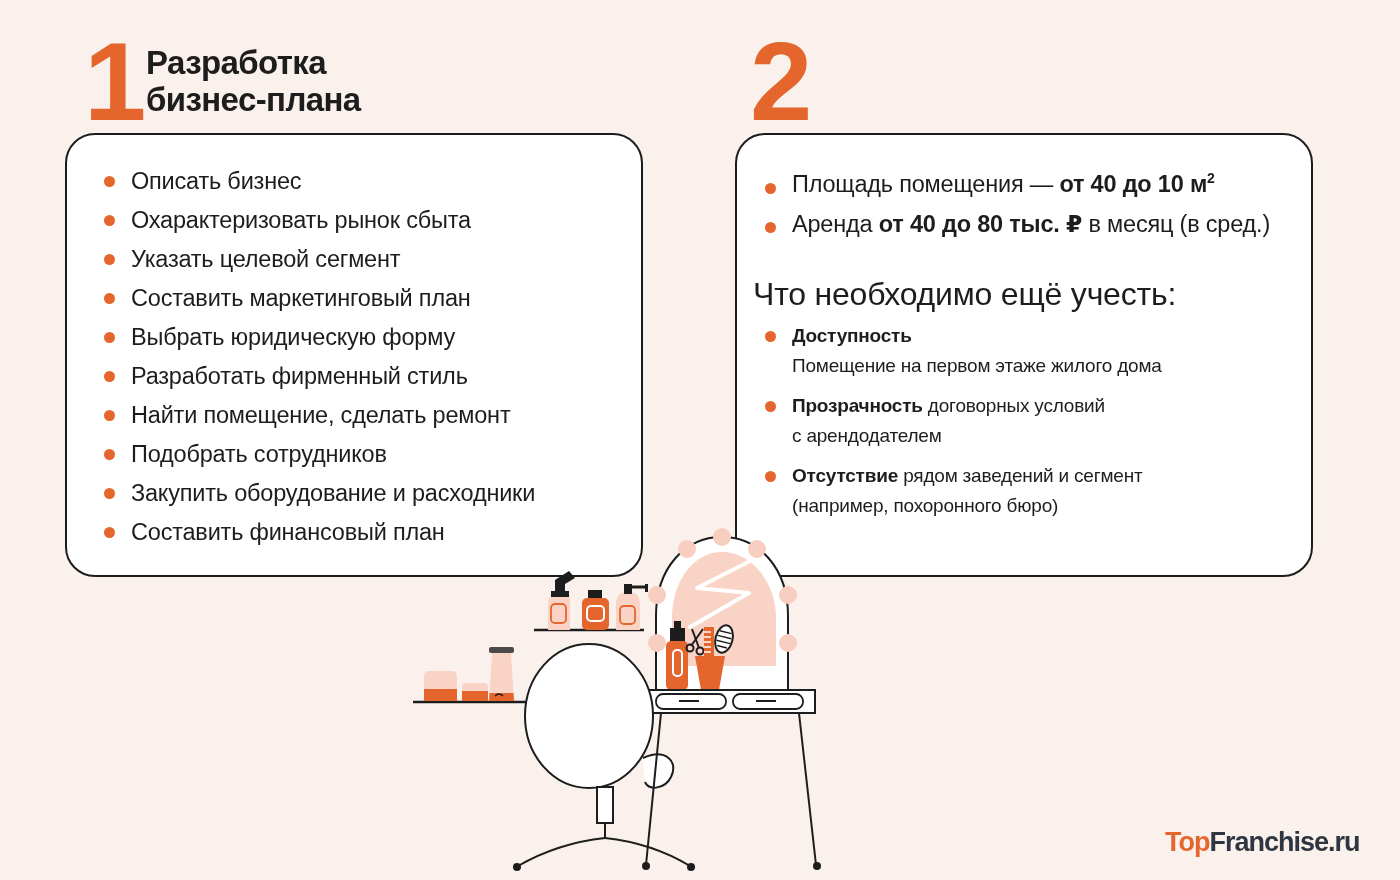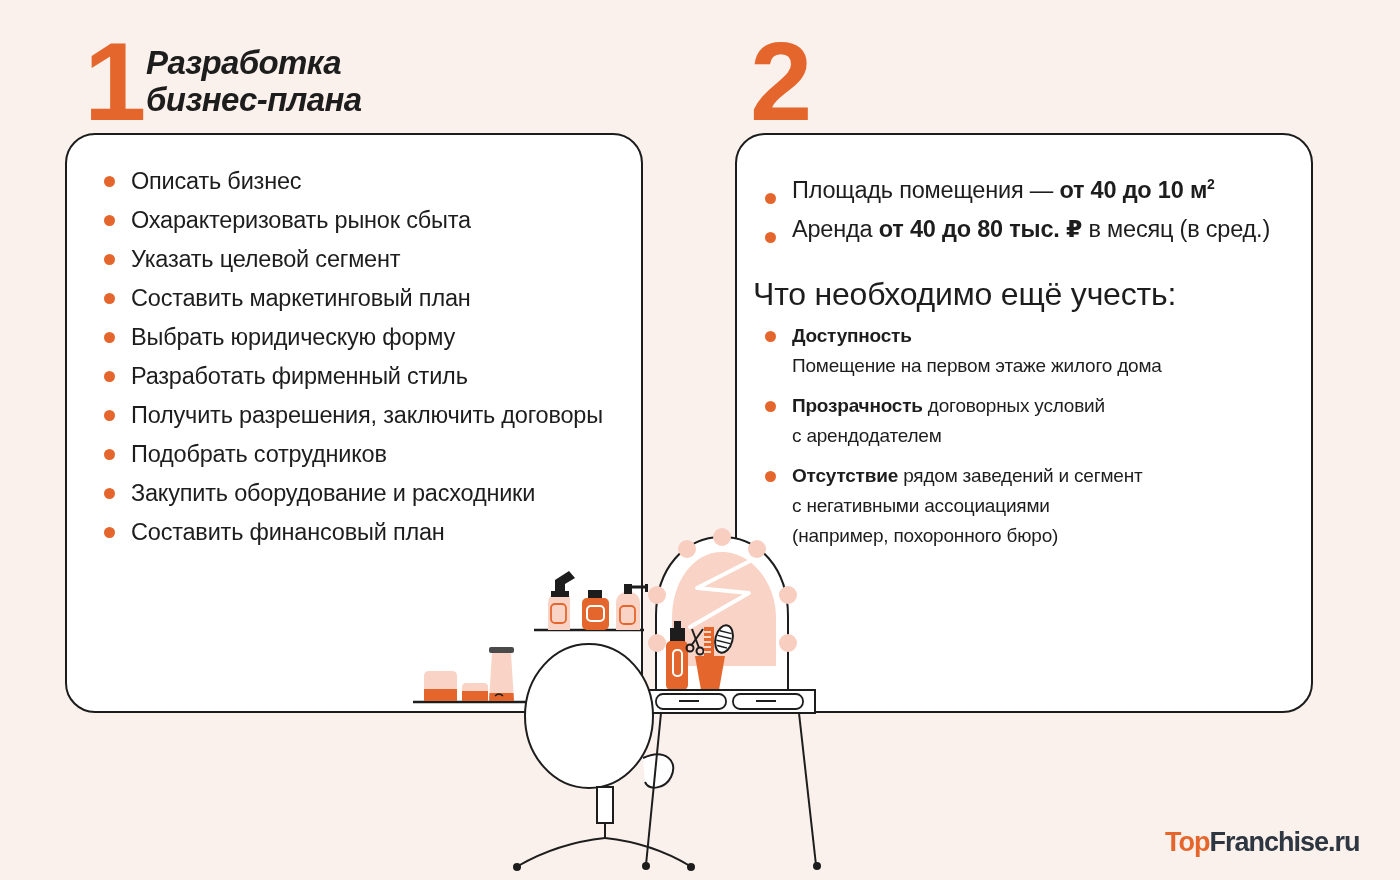--- a/index.html
+++ b/index.html
@@ -8,34 +8,34 @@
     background:var(--background,#FBF1EC);
     color:var(--ink,#1D1D1D);
     font-family:"Liberation Sans","DejaVu Sans",sans-serif;
   }
   .num{
     position:absolute;font-weight:700;font-size:112px;line-height:88px;
     color:var(--accent,#E5662C);letter-spacing:-3px;
   }
   .ttl{
     position:absolute;font-weight:700;font-size:33px;line-height:37px;
-    letter-spacing:-0.6px;color:var(--ink,#1D1D1D);font-style:italic;
+    letter-spacing:-0.6px;color:var(--ink,#1D1D1D);
   }
   .card{
-    position:absolute;top:133px;width:578px;height:580px;box-sizing:border-box;
+    position:absolute;top:133px;width:578px;height:444px;box-sizing:border-box;
     background:var(--card,#FFFFFF);border:2px solid #1c1c1c;border-radius:30px;
   }
   #card1{left:65px}
   #card2{left:735px}
   ul{list-style:none;margin:0;padding:0}
   .checklist{padding:33px 14px 0 37px}
   .checklist li{display:flex;align-items:flex-start;height:39px;font-size:23.5px;letter-spacing:-0.2px}
   .dot{flex:0 0 11px;width:11px;height:11px;border-radius:50%;background:var(--accent,#E5662C);margin:8px 16px 0 0}
   .facts{padding:30px 10px 0 28px}
-  .facts li{display:flex;align-items:flex-end;height:39px;font-size:23.5px;letter-spacing:-0.2px;white-space:nowrap}
+  .facts li{display:flex;align-items:center;height:39px;font-size:23.5px;letter-spacing:-0.2px;white-space:nowrap}
   b{font-weight:700}
   sup{font-size:14px;font-weight:700;line-height:0;vertical-align:9px}
   .consider-heading{margin:36px 0 0 16px;font-size:32px;line-height:30px;letter-spacing:-0.2px}
   .considerations{padding:12px 10px 0 28px}
   .considerations li{display:flex;align-items:flex-start;margin-bottom:10px;font-size:19px;line-height:30px;letter-spacing:-0.2px}
   .considerations .dot{margin-top:10px}
   .t{display:block}
   .logo{position:absolute;left:1165px;top:827px;font-size:27px;font-weight:700;letter-spacing:-1px;white-space:nowrap}
   .logo-top{color:var(--accent,#E5662C)}
   .logo-rest{color:var(--logo_dark,#2E3642)}
@@ -75,21 +75,21 @@
       <li>
           <span class="dot"></span>
           <span>Выбрать юридическую форму</span>
         </li>
       <li>
           <span class="dot"></span>
           <span>Разработать фирменный стиль</span>
         </li>
       <li>
           <span class="dot"></span>
-          <span>Получить разрешения, заключить договоры</span>
+          <span>Найти помещение, сделать ремонт</span>
         </li>
       <li>
           <span class="dot"></span>
           <span>Подобрать сотрудников</span>
         </li>
       <li>
           <span class="dot"></span>
           <span>Закупить оборудование и расходники</span>
         </li>
       <li>
@@ -125,21 +125,20 @@
         <span class="t">
           <span class="l1"><b>Прозрачность</b><span> договорных условий</span></span>
           <span style="display:block">с арендодателем</span>
           <span style="display:block"></span>
         </span>
       </li>
       <li>
           <span class="dot"></span>
         <span class="t">
           <span class="l1"><b>Отсутствие</b><span> рядом заведений и сегмент</span></span>
-          <span style="display:block">с негативными ассоциациями</span>
           <span style="display:block">(например, похоронного бюро)</span>
         </span>
       </li>
     </ul>
   </div>
 
   <svg class="illus" width="500" height="360" viewBox="380 520 500 360">
 
     <g>
       <path d="M656,690 V616 C656,568 685,537 722,537 C759,537 788,568 788,616 V690" fill="#FFFFFF" stroke="#1d1d1d" stroke-width="2"></path>

